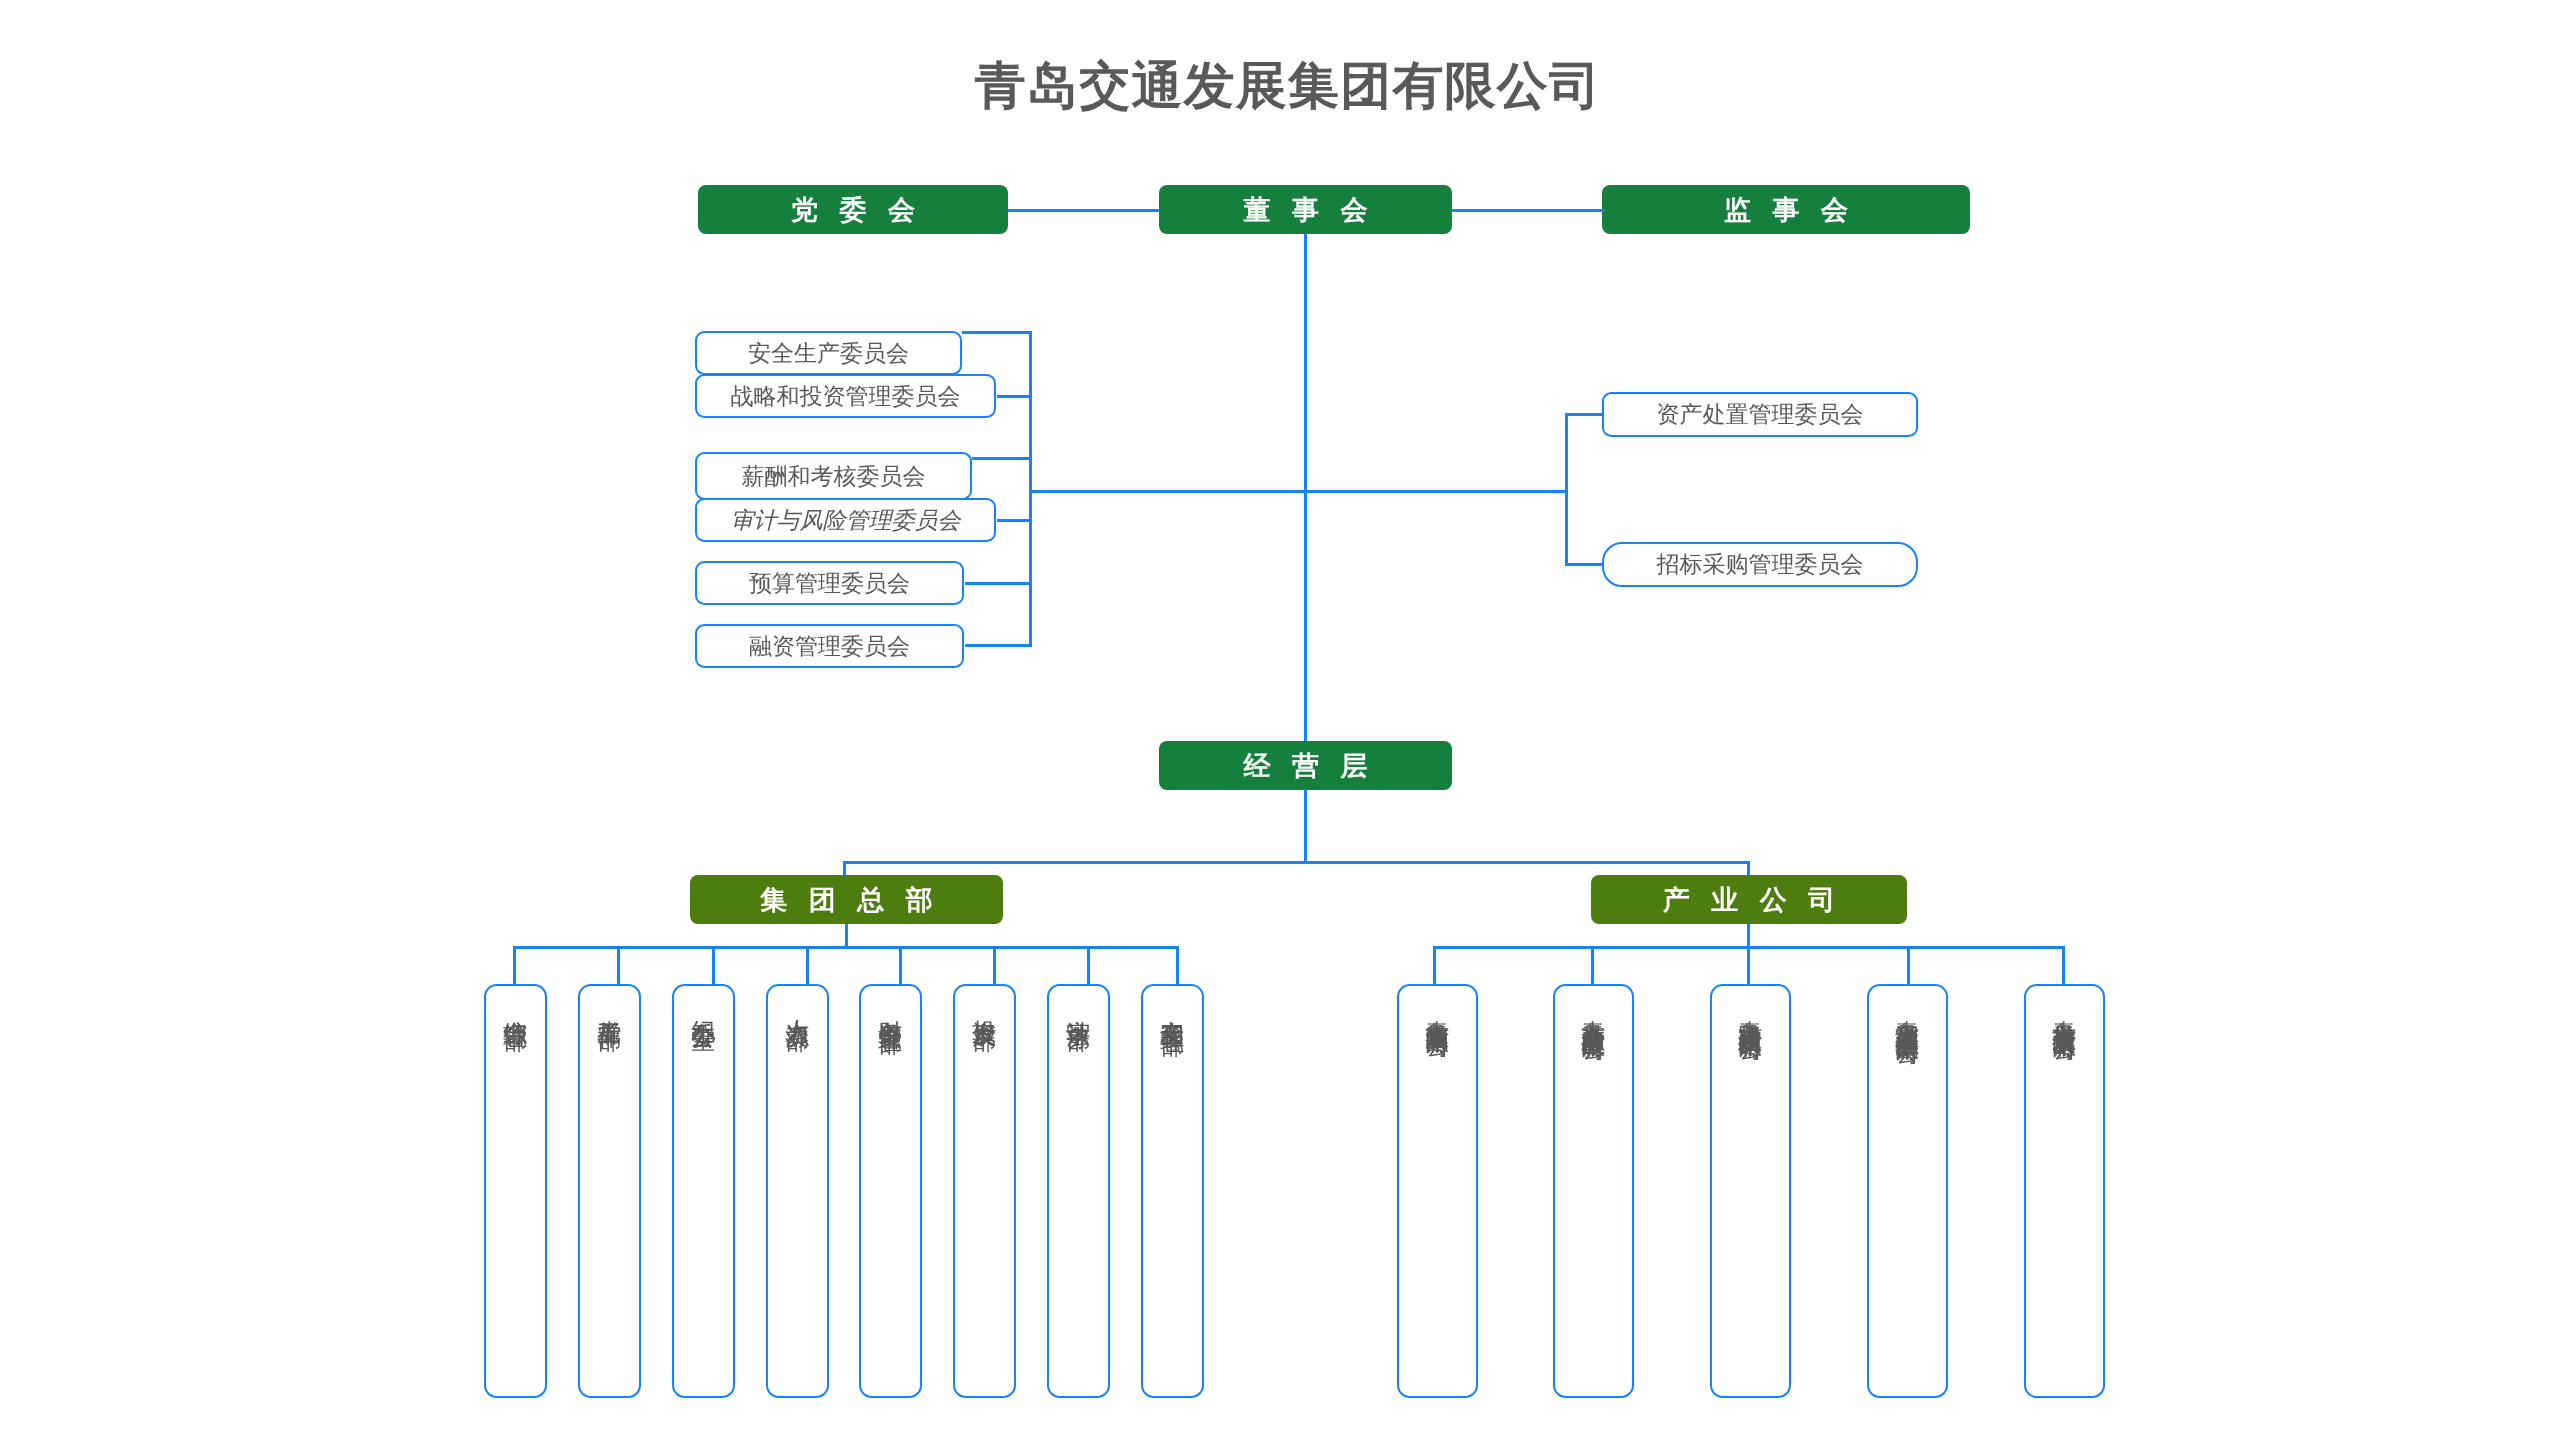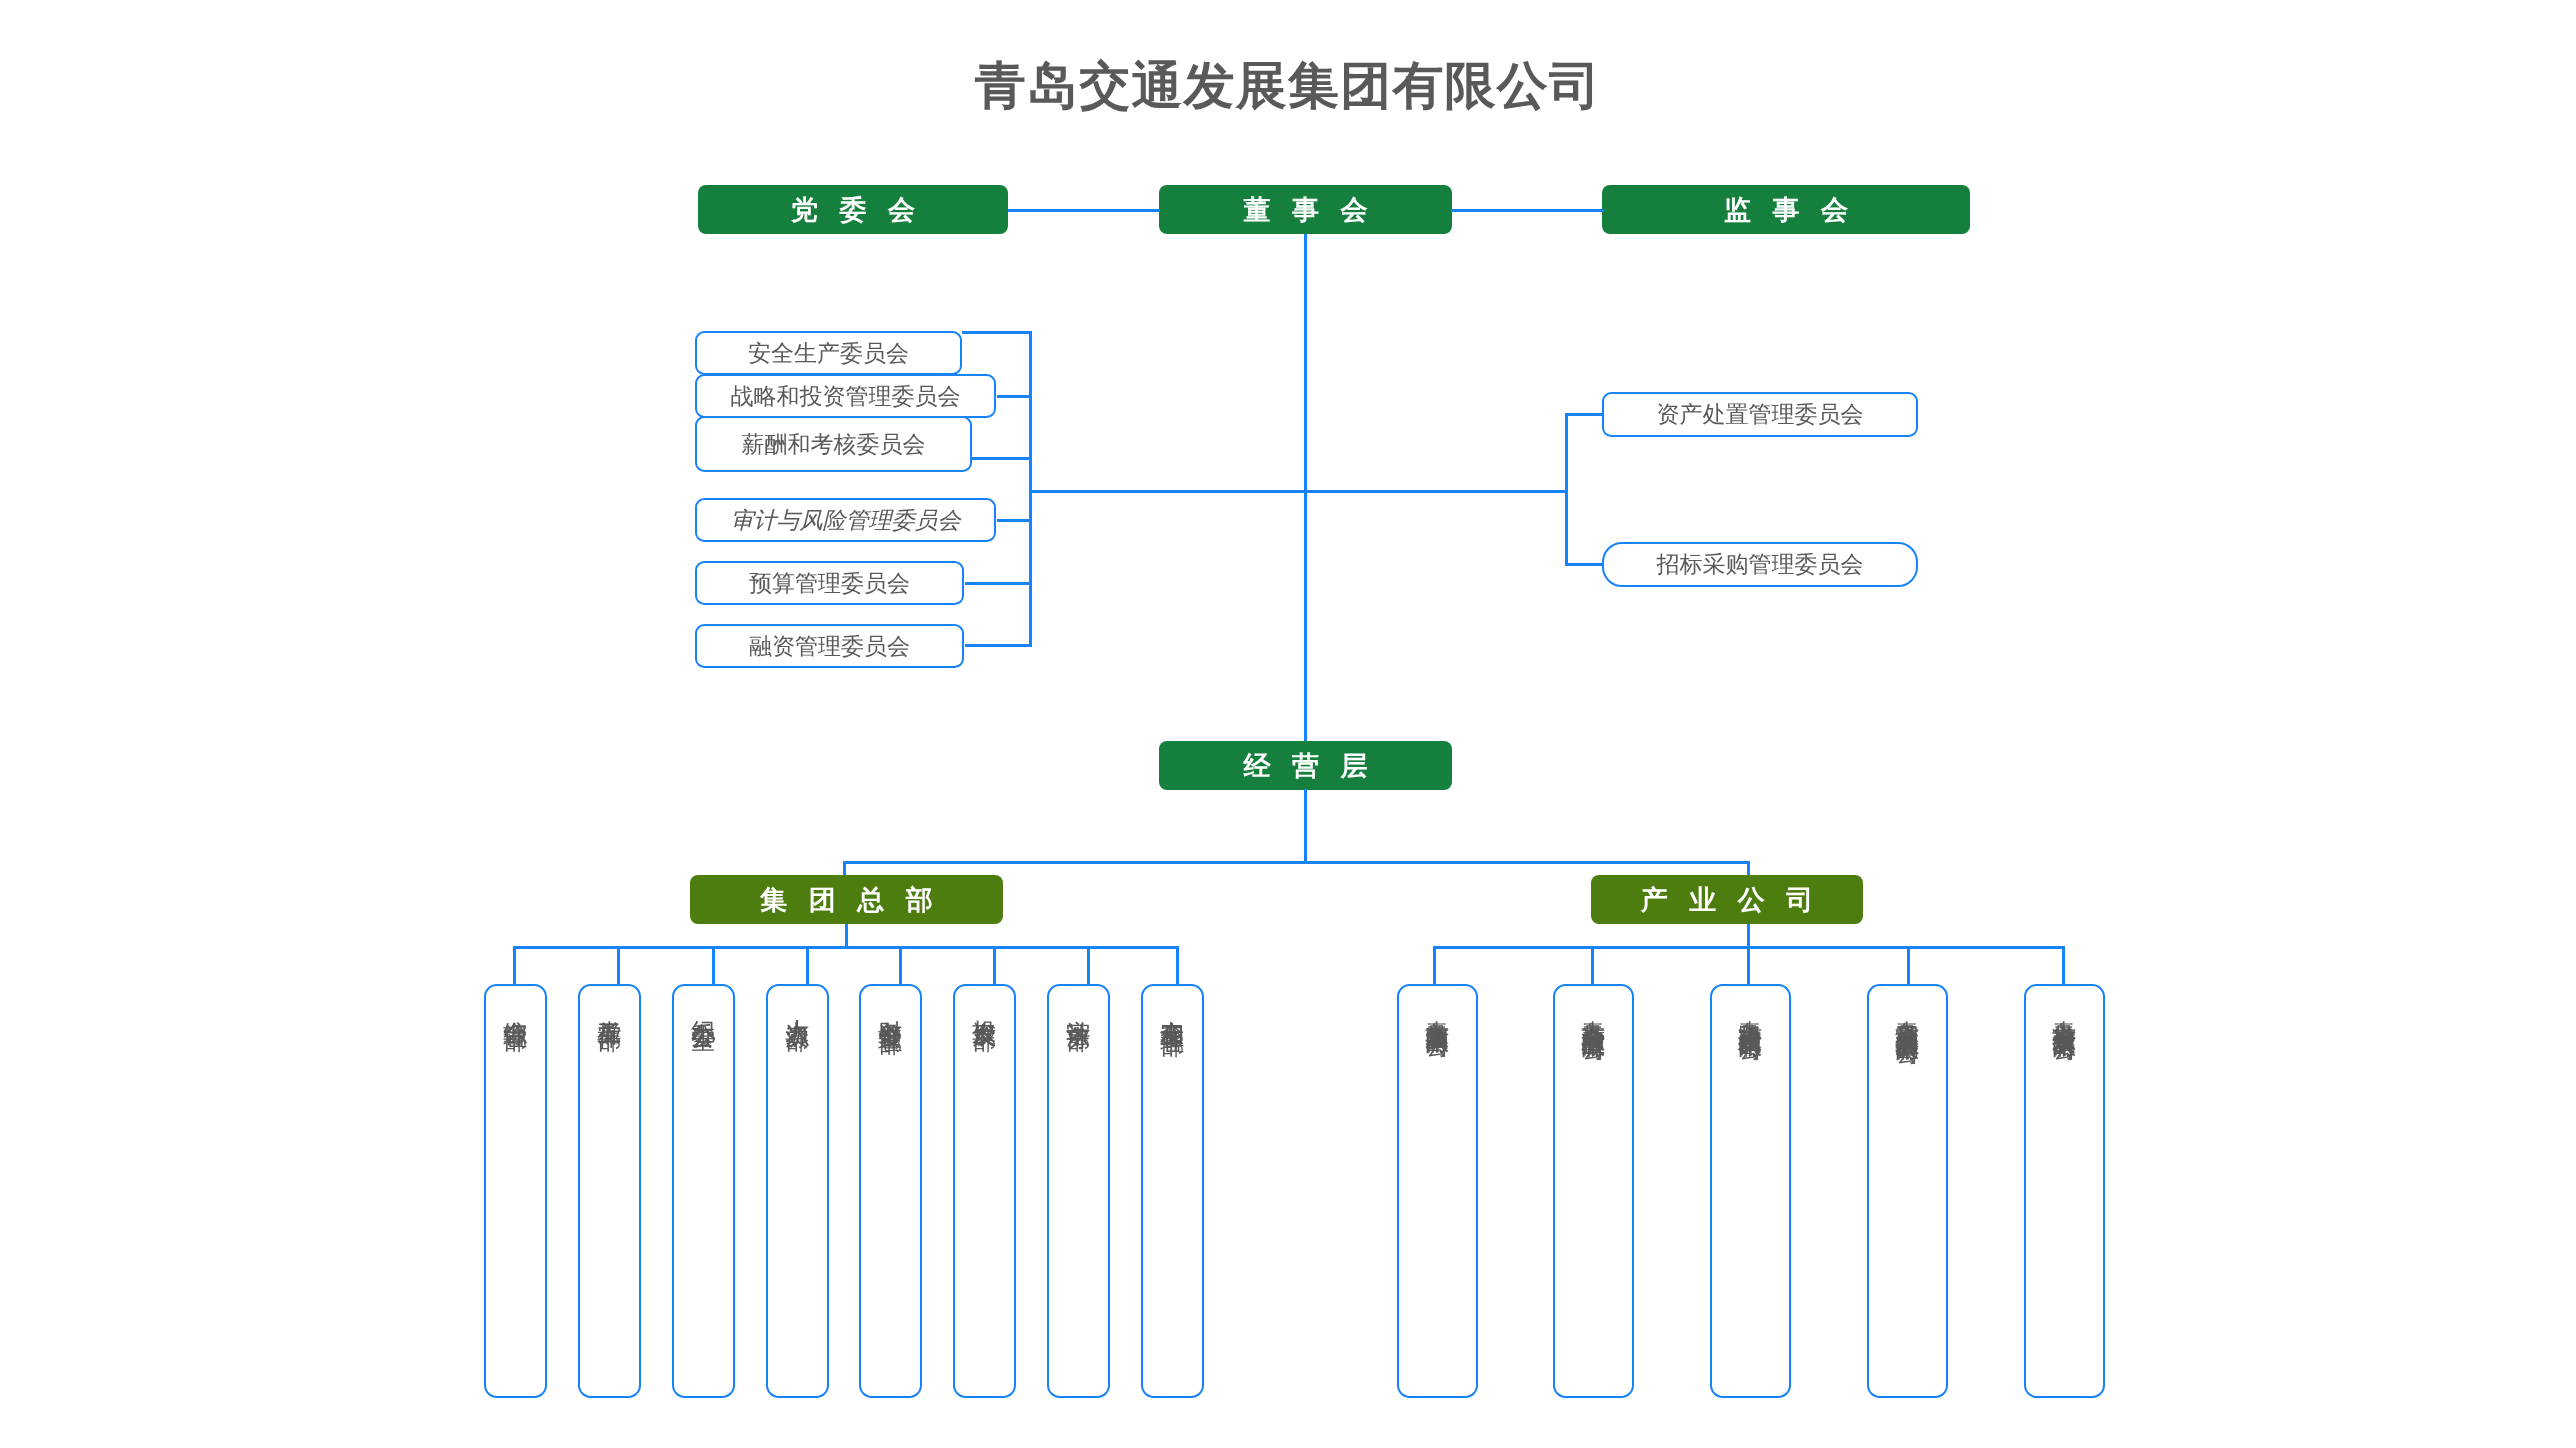--- a/index.html
+++ b/index.html
@@ -57,21 +57,21 @@
 
   <div class="ln lh" style="left:1008px;top:209px;width:152px;"></div>
   <div class="ln lh" style="left:1451px;top:209px;width:153px;"></div>
 
   <div class="ln lv" style="left:1304px;top:234px;width:2.9px;height:507px;"></div>
 
   <div class="node outline" style="left:695px;top:311px;width:267px;height:44px;margin-top:20px;">安全生产委员会</div>
 
   <div class="node outline" style="left:695px;top:374px;width:301px;height:44px;">战略和投资管理委员会</div>
 
-  <div class="node outline" style="left:695px;top:416px;width:277px;height:56px;">薪酬和考核委员会</div>
+  <div class="node outline" style="left:695px;top:452px;width:277px;height:48px;">薪酬和考核委员会</div>
 
   <div class="node outline" style="left:695px;top:498px;width:301px;height:44px;font-style:italic;">审计与风险管理委员会</div>
 
   <div class="node outline" style="left:695px;top:561px;width:269px;height:44px;">预算管理委员会</div>
 
   <div class="node outline" style="left:695px;top:624px;width:269px;height:44px;">融资管理委员会</div>
 
   <div class="ln lv" style="left:1029px;top:333px;width:2.9px;height:313px;"></div>
 
   <div class="ln lh" style="left:962px;top:331px;width:70px;"></div>
@@ -98,21 +98,21 @@
 
   <div class="ln lv" style="left:1304px;top:789px;width:2.9px;height:73px;"></div>
 
   <div class="ln lh" style="left:843px;top:861px;width:907px;"></div>
 
   <div class="ln lv" style="left:843px;top:861px;width:2.9px;height:14px;"></div>
   <div class="ln lv" style="left:1747px;top:861px;width:2.9px;height:14px;"></div>
 
   <div class="node solid bright" style="left:690px;top:875px;width:313px;height:49px;">集 团 总 部</div>
 
-  <div class="node solid bright" style="left:1591px;top:875px;width:272px;height:49px;">产 业 公 司</div>
+  <div class="node solid bright" style="left:1591px;top:875px;width:316px;height:49px;">产 业 公 司</div>
 
   <div class="ln lv" style="left:845px;top:924px;width:2.9px;height:23px;"></div>
   <div class="ln lv" style="left:1747px;top:924px;width:2.9px;height:23px;"></div>
 
   <div class="ln lh" style="left:513px;top:946px;width:666px;"></div>
 
   <div class="ln lv" style="left:513px;top:946px;width:2.9px;height:38px;"></div>
   <div class="ln lv" style="left:617px;top:946px;width:2.9px;height:38px;"></div>
   <div class="ln lv" style="left:712px;top:946px;width:2.9px;height:38px;"></div>
   <div class="ln lv" style="left:806px;top:946px;width:2.9px;height:38px;"></div>

